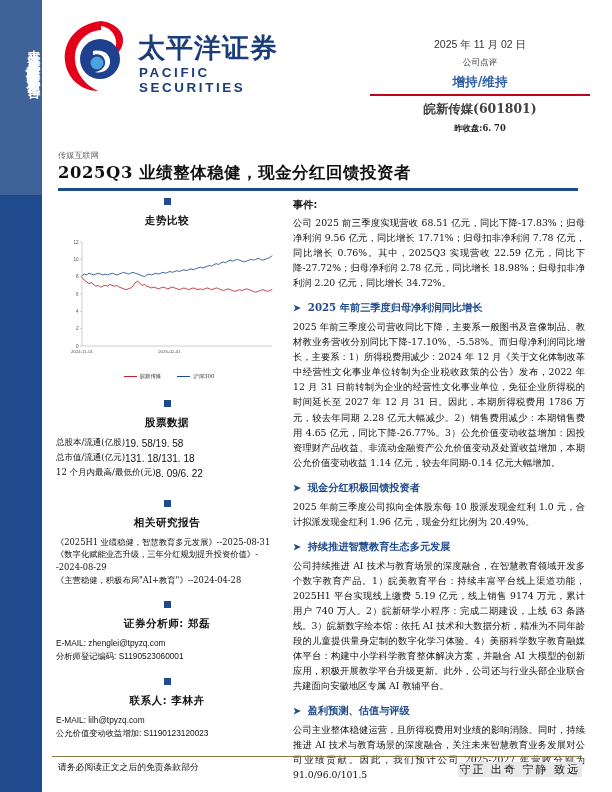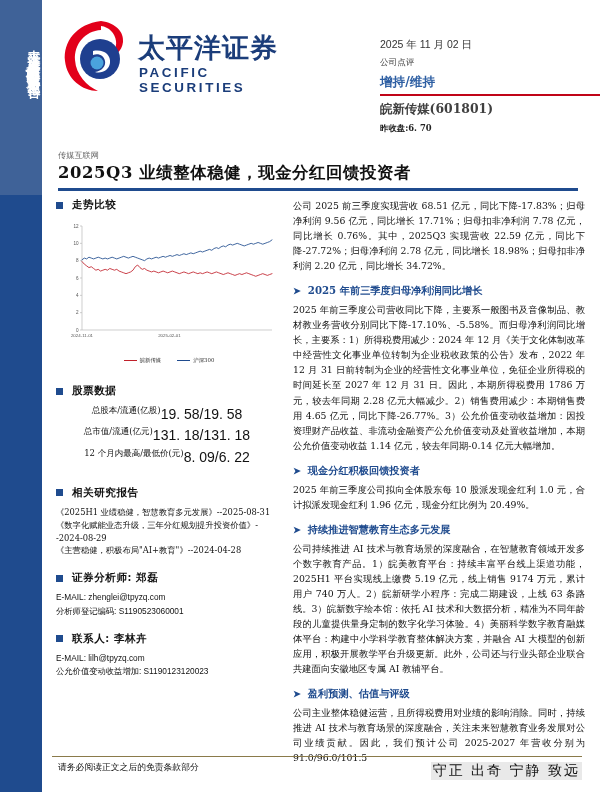--- a/index.html
+++ b/index.html
@@ -65,21 +65,21 @@
     letter-spacing: 1px;
     font-family: "DejaVu Serif", serif;
   }
   .logo-en {
     position: absolute; left: 79px; top: 47px;
     font-size: 13.4px; font-weight: 700; color: #1b3d7a;
     letter-spacing: 2.6px;
     font-family: "Liberation Sans", sans-serif;
   }
 
-  .meta { position: absolute; right: 12px; top: 38px; text-align: left; width: 220px; }
+  .meta { position: absolute; right: 22px; top: 38px; text-align: center; width: 220px; }
   .meta-date { font-size: 10.5px; color: #333; font-family: "Liberation Sans", sans-serif; }
   .meta-kind { font-size: 8.6px; color: #444; margin-top: 5px; font-family: "DejaVu Serif", serif; }
   .meta-rating {
     font-size: 12.6px; color: #2e5fa3; margin-top: 5px; font-weight: 600;
     font-family: "DejaVu Serif", serif;
   }
   .meta-rule { height: 2.2px; background: #c00418; margin-top: 3px; width: 100%; }
   .meta-stock {
     font-size: 12.4px; color: #404040; margin-top: 5px; font-weight: 700;
     font-family: "DejaVu Serif", serif;
@@ -102,44 +102,45 @@
     background: #1f4b8e;
   }
 
   
   .col-left { position: absolute; left: 56px; top: 198px; width: 222px; }
   .col-right { position: absolute; left: 293px; top: 198px; width: 292px; }
 
   .sec-head {
     display: flex; align-items: center; gap: 9px;
     margin-bottom: 6px;
+    flex-direction: column;
   }
   .sec-bullet { width: 7px; height: 7px; background: #1f4b8e; flex: none; }
   .sec-title {
     font-size: 10.6px; font-weight: 700; color: #111;
     font-family: "DejaVu Serif", serif; letter-spacing: 0.5px;
   }
 
   
   .chart-box { width: 218px; height: 152px; position: relative; margin: 4px 0 12px 4px; }
   .chart-svg { display: block; }
   .legend { display: flex; gap: 16px; justify-content: center; margin-top: 1px; }
   .legend-item { display: flex; align-items: center; gap: 3px; }
   .legend-swatch { width: 13px; height: 1.6px; }
   .legend-text { font-size: 5.4px; color: #333; font-family: "DejaVu Serif", serif; }
 
   
   .sd-block { margin-top: 2px; }
   .sd-row {
-    display: flex; justify-content: center; align-items: flex-start;
+    display: flex; justify-content: flex-start; align-items: flex-start;
     font-size: 8.5px; color: #111; line-height: 1.52;
     font-family: "DejaVu Serif", serif;
   }
   .sd-label { max-width: 136px; }
-  .sd-value { font-family: "Liberation Sans", sans-serif; font-size: 14px; white-space: nowrap; }
+  .sd-value { font-family: "Liberation Sans", sans-serif; font-size: 10px; white-space: nowrap; }
 
   
   .rr-list { margin-top: 2px; }
   .rr-item {
     font-size: 8.3px; color: #111; line-height: 1.55;
     font-family: "DejaVu Serif", serif;
     margin-bottom: 0px;
   }
 
   
@@ -172,21 +173,21 @@
   .foot-rule {
     position: absolute; left: 52px; top: 756px; width: 530px; height: 1.2px;
     background: #8a7a4a;
   }
   .foot-left {
     position: absolute; left: 58px; top: 762px;
     font-size: 8.8px; color: #111; font-family: "DejaVu Serif", serif;
   }
   .foot-right {
     position: absolute; right: 30px; top: 762px;
-    font-size: 14px; color: #111; letter-spacing: 2px;
+    font-size: 11px; color: #111; letter-spacing: 2px;
     background: #e9e9e9;
     font-family: "DejaVu Serif", serif;
     padding: 0 2px;
   }
 </style>
 </head>
 <body>
 
 <div id="page">
 
@@ -314,20 +315,21 @@
       <div class="sec-head">
         <span class="sec-bullet"></span>
         <span class="sec-title">联系人: 李林卉</span>
       </div>
       <div class="an-line">E-MAIL: lilh@tpyzq.com</div>
       <div class="an-line">公允价值变动收益增加: S1190123120023</div>
     </div>
   </div>
 
   <div class="col-right">
+    <div class="r-head">事件:</div>
     <div class="r-para">公司 2025 前三季度实现营收 68.51 亿元，同比下降-17.83%；归母净利润 9.56 亿元，同比增长 17.71%；归母扣非净利润 7.78 亿元，同比增长 0.76%。其中，2025Q3 实现营收 22.59 亿元，同比下降-27.72%；归母净利润 2.78 亿元，同比增长 18.98%；归母扣非净利润 2.20 亿元，同比增长 34.72%。</div>
 
     <div class="r-head-arrow">
       <span class="arrow-glyph">➤</span>
       <span>2025 年前三季度归母净利润同比增长</span>
     </div>
     <div class="r-para">2025 年前三季度公司营收同比下降，主要系一般图书及音像制品、教材教业务营收分别同比下降-17.10%、-5.58%。而归母净利润同比增长，主要系：1）所得税费用减少：2024 年 12 月《关于文化体制改革中经营性文化事业单位转制为企业税收政策的公告》发布，2022 年 12 月 31 日前转制为企业的经营性文化事业单位，免征企业所得税的时间延长至 2027 年 12 月 31 日。因此，本期所得税费用 1786 万元，较去年同期 2.28 亿元大幅减少。2）销售费用减少：本期销售费用 4.65 亿元，同比下降-26.77%。3）公允价值变动收益增加：因投资理财产品收益、非流动金融资产公允价值变动及处置收益增加，本期公允价值变动收益 1.14 亿元，较去年同期-0.14 亿元大幅增加。</div>
 
     <div class="r-head-arrow">
       <span class="arrow-glyph">➤</span>

